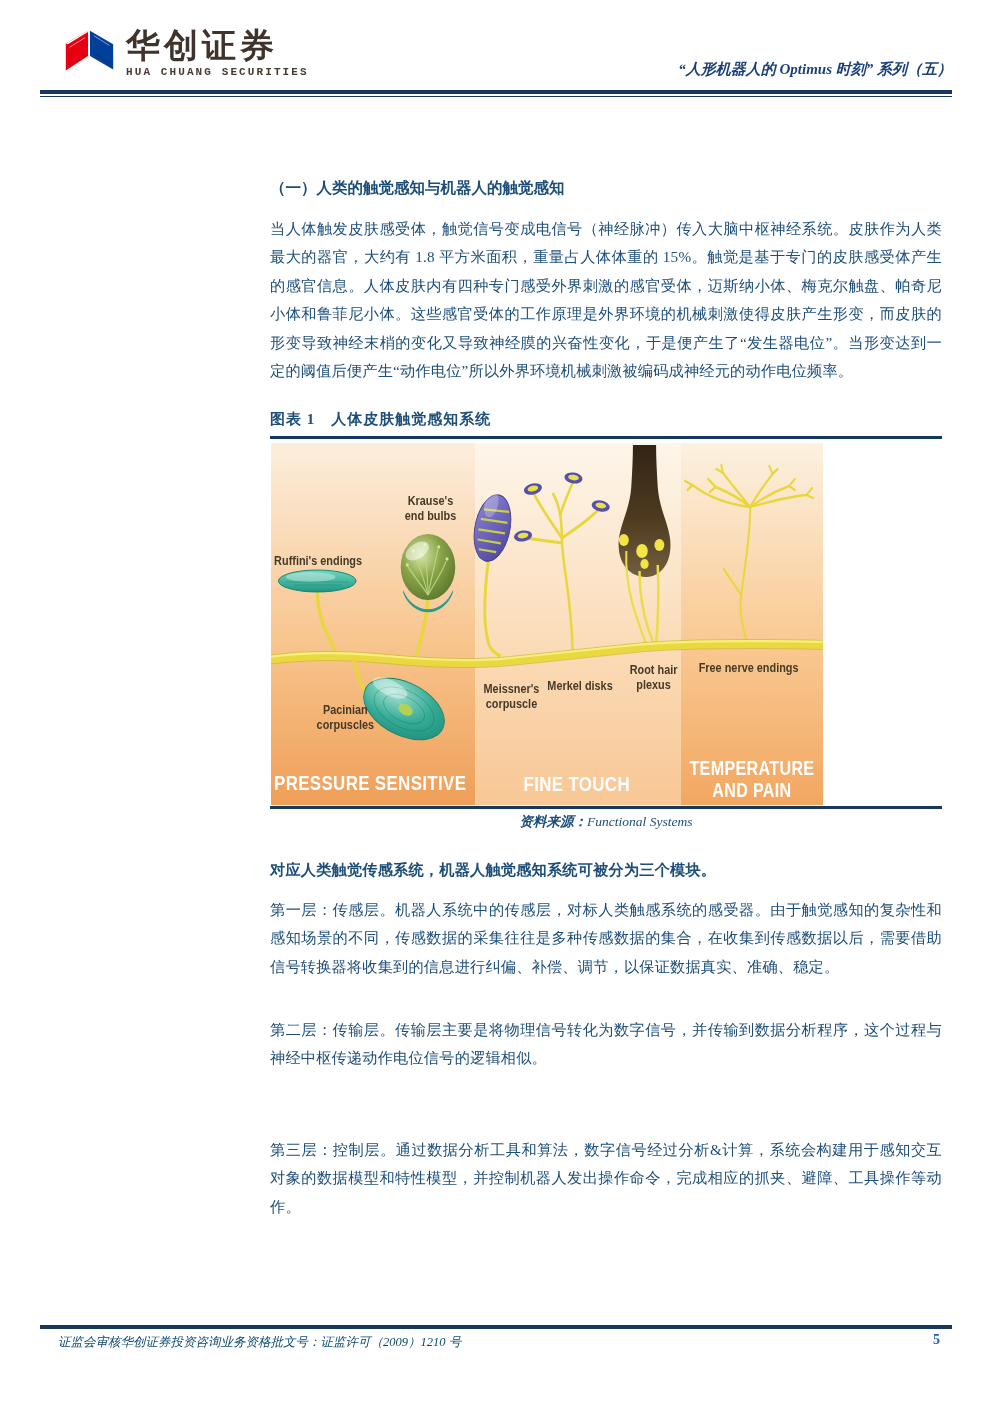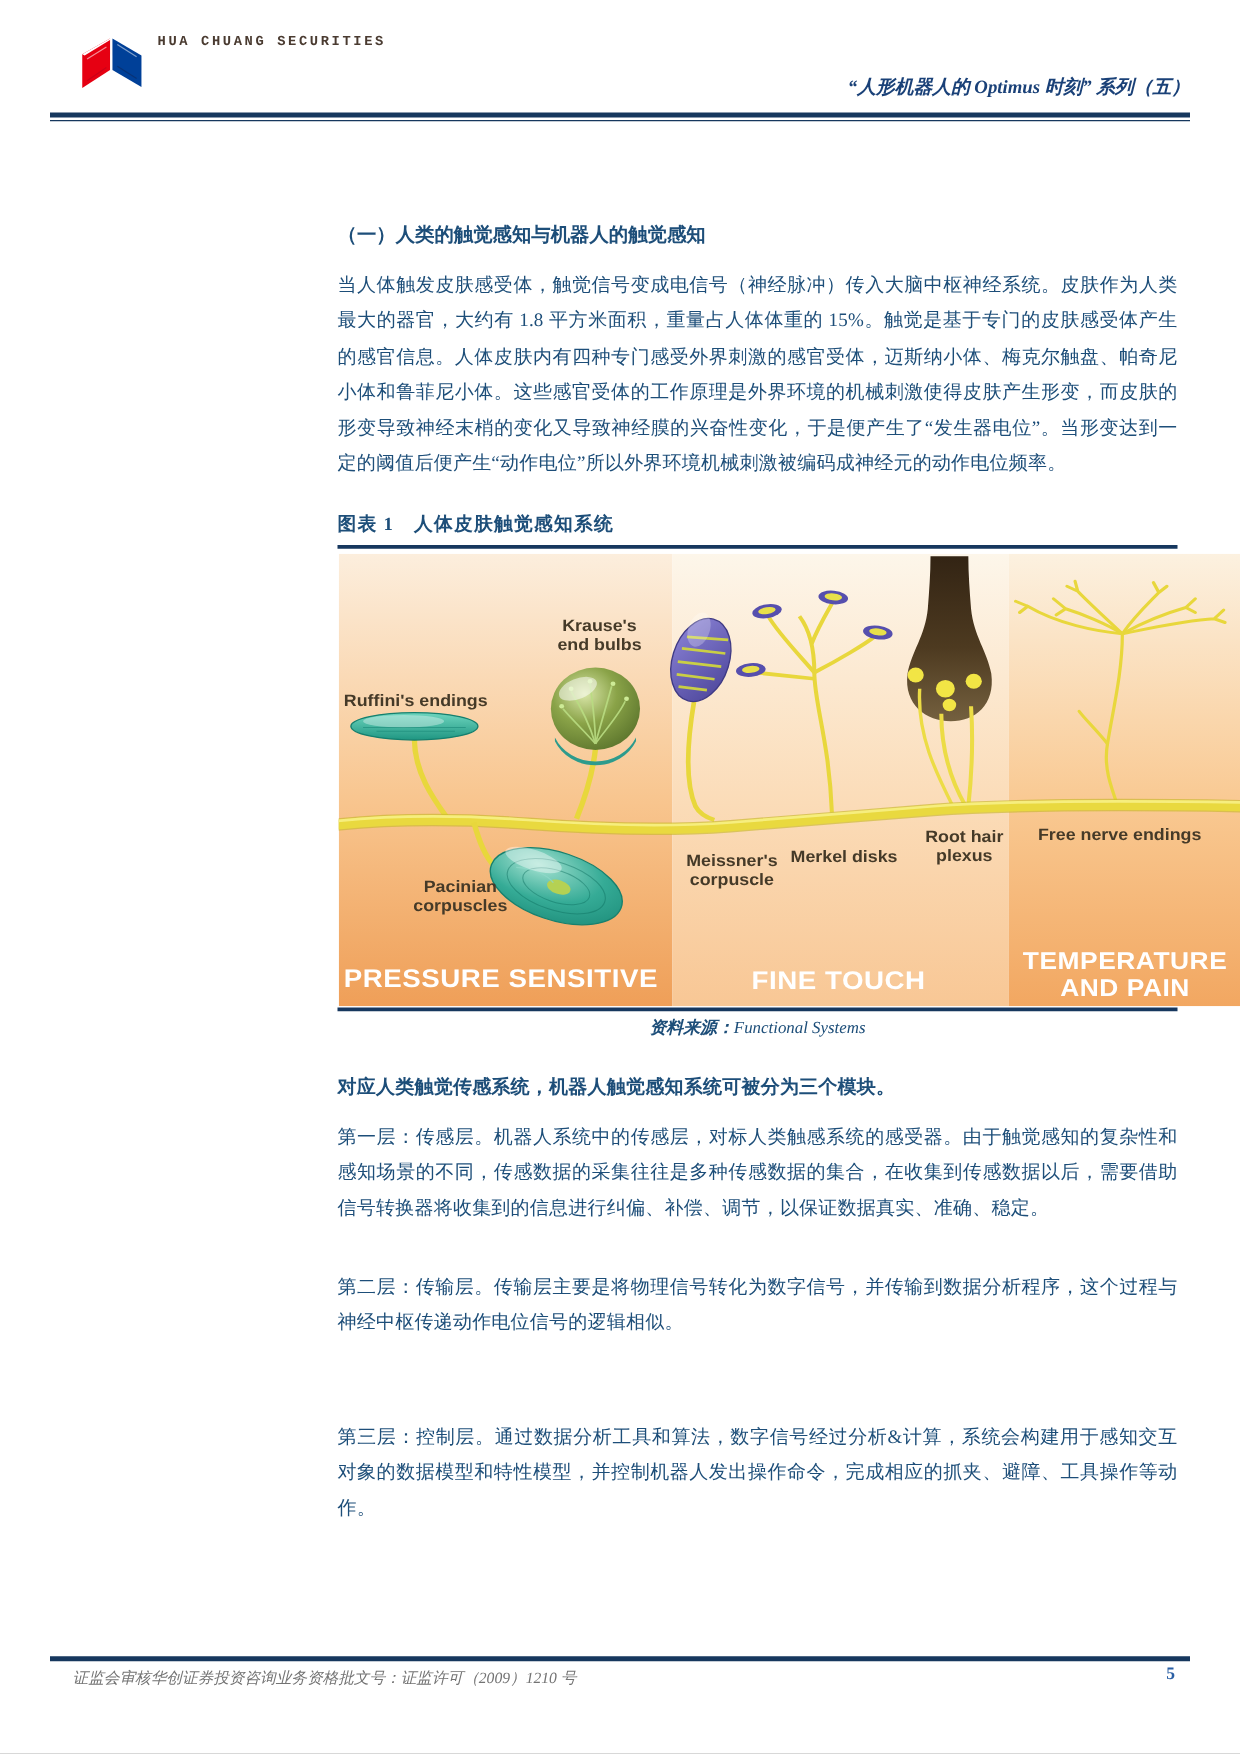--- a/index.html
+++ b/index.html
@@ -27,34 +27,34 @@
   .hdr-rule1 { top:90px; height:3.5px; }
   .hdr-rule2 { top:95.5px; height:1.5px; }
   .h1 { top:126px; font-size:20px; font-weight:700; color:#133a6f; letter-spacing:1px; }
   .h2 { top:178px; font-size:15.5px; font-weight:700; color:#133a6f; }
   .para { font-size:15.2px; line-height:28.4px; text-align:justify; letter-spacing:0.2px; }
   .p1 { top:215px; }
   .fig-caption { top:410px; font-size:15px; font-weight:700; color:#133a6f; letter-spacing:1px; }
   .cap-rule { position:absolute; left:270px; width:672px; height:2.5px; background:#16375e; }
   .cap-rule-top { top:436px; }
   .cap-rule-bottom { top:806px; }
-  .figure-wrap { position:absolute; left:271px; top:443px; width:722px; height:362px; }
+  .figure-wrap { position:absolute; left:271px; top:443px; width:552px; height:362px; }
   .figure-wrap svg { display:block; width:100%; height:100%; }
   .source-line { top:813px; font-size:13.5px; font-style:italic; color:#1d4e79;text-align:center; }
   .p2 { top:856px; font-weight:700; }
   .p3 { top:896px; }
   .p4 { top:1016px; }
   .p5 { top:1136px; }
   .content-block { position:absolute; left:270px; width:672px; color:#1d4e79; }
   b.lead { font-weight:400; }
   
   .ftr-rule { top:1325px; height:4px; }
   .footer-license {
     position:absolute; left:58px; top:1334px; font-size:12.5px;
-    color:#737373; font-style:italic;
+    color:#0c4a6e; font-style:italic;
   }
   .footer-page {
     position:absolute; right:52px; top:1332px; font-size:14px; font-weight:700;
     color:#2a5fa5; font-family:"Liberation Serif", serif;
   }
   
   .fig-label { font-family:"Liberation Sans", sans-serif; font-size:13.2px; font-weight:700; fill:#453a28; }
   .zone-label { font-family:"Liberation Sans", sans-serif; font-weight:700; fill:#ffffff; letter-spacing:0.4px; }
 </style>
 </head>
@@ -66,20 +66,21 @@
     <svg class="logo-cube" viewBox="0 0 60 60">
       <polygon points="6,18 29,5 29,31 6,46" fill="#e60012"></polygon>
       <polygon points="31,5 55,19 55,45 31,31" fill="#004098"></polygon>
       <polygon points="6,18 29,5 31,5 8,19" fill="#ffffff"></polygon>
       <line x1="10" y1="22" x2="26" y2="12" stroke="#ffffff" stroke-width="1" opacity="0.55"></line>
       <line x1="10" y1="40" x2="26" y2="29" stroke="#c4001a" stroke-width="1" opacity="0.8"></line>
       <line x1="35" y1="10" x2="51" y2="20" stroke="#ffffff" stroke-width="1" opacity="0.5"></line>
       <line x1="35" y1="28" x2="51" y2="38" stroke="#0a2f6e" stroke-width="1" opacity="0.8"></line>
     </svg>
     <div>
+      <div class="logo-text-cn">华创证券</div>
       <div class="logo-text-en">HUA CHUANG SECURITIES</div>
     </div>
   </div>
 
   <div class="header-series">“人形机器人的 Optimus 时刻” 系列（五）</div>
   <div class="rule-thick hdr-rule1"></div>
   <div class="rule-thick hdr-rule2"></div>
 
   <div class="content-block h2">（一）人类的触觉感知与机器人的触觉感知</div>
 

